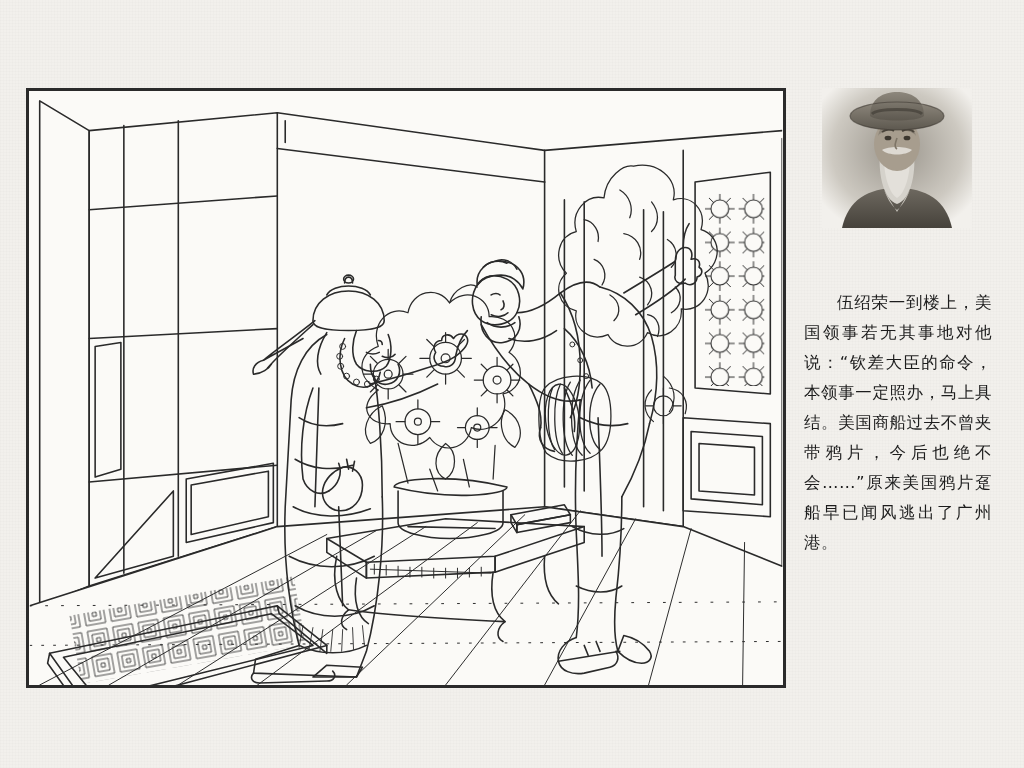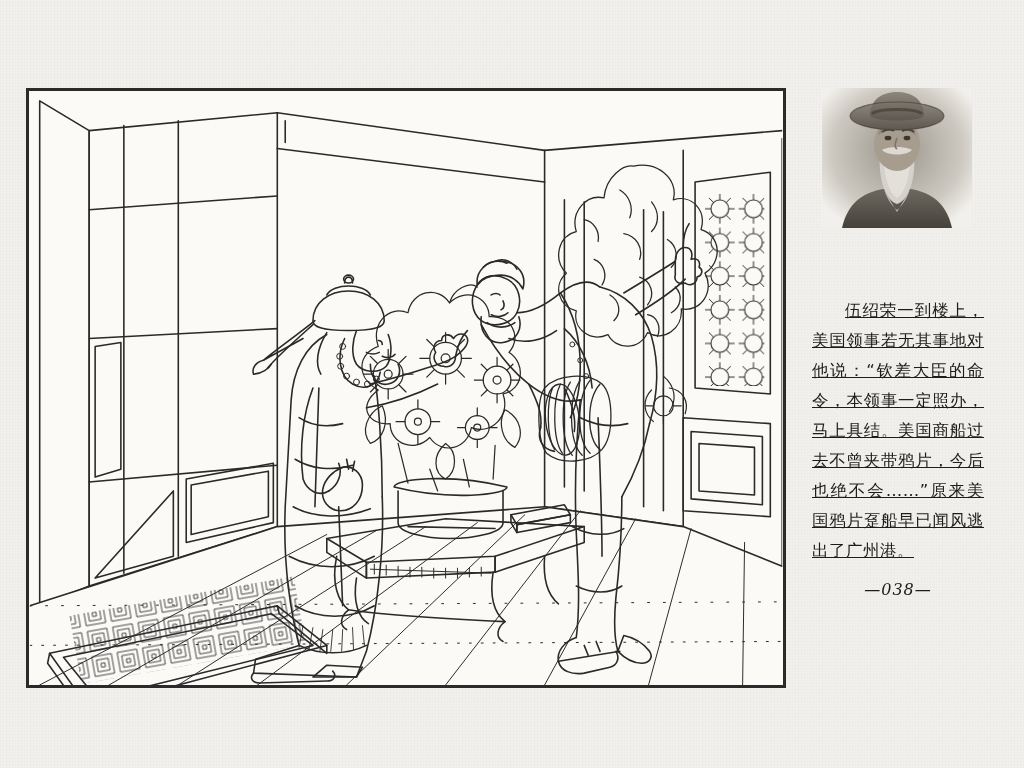--- a/index.html
+++ b/index.html
@@ -68,23 +68,22 @@
     width: 196px;
     font-family: "DejaVu Sans", sans-serif;
     font-size: 16.5px;
     line-height: 30px;
     color: #1d1d1d;
     text-align: justify;
     text-justify: inter-ideograph;
     letter-spacing: 0.5px;
   }
   #body-text p {
-    margin: 12px;
+    margin: 4px;
     text-indent: 2em;
-    text-decoration: underline;
   }
 
   #page-number {
     position: absolute;
     left: 0;
     top: 492px;
     width: 196px;
     text-align: center;
     font-family: "DejaVu Serif", serif;
     font-style: italic;
@@ -455,16 +454,15 @@
         <path d="M48 28 C48 10 62 4 75 4 C88 4 102 10 102 28 C96 34 54 34 48 28 Z" fill="url(#hatg)"></path>
         <path d="M50 26 C56 20 94 20 100 26" stroke="#433f38" stroke-width="3" fill="none" opacity="0.7"></path>
         <ellipse cx="75" cy="28" rx="47" ry="14" fill="none" stroke="#3f3b34" stroke-width="1.2" opacity="0.6"></ellipse>
       </svg>
     </div>
 
     <div id="body-text">
       <p>伍绍荣一到楼上，美国领事若无其事地对他说：“钦差大臣的命令，本领事一定照办，马上具结。美国商船过去不曾夹带鸦片，今后也绝不会……”原来美国鸦片趸船早已闻风逃出了广州港。</p>
     </div>
 
-    <div id="page-number">—038—</div>
   </div>
 
 </div>
 
 </body></html>

